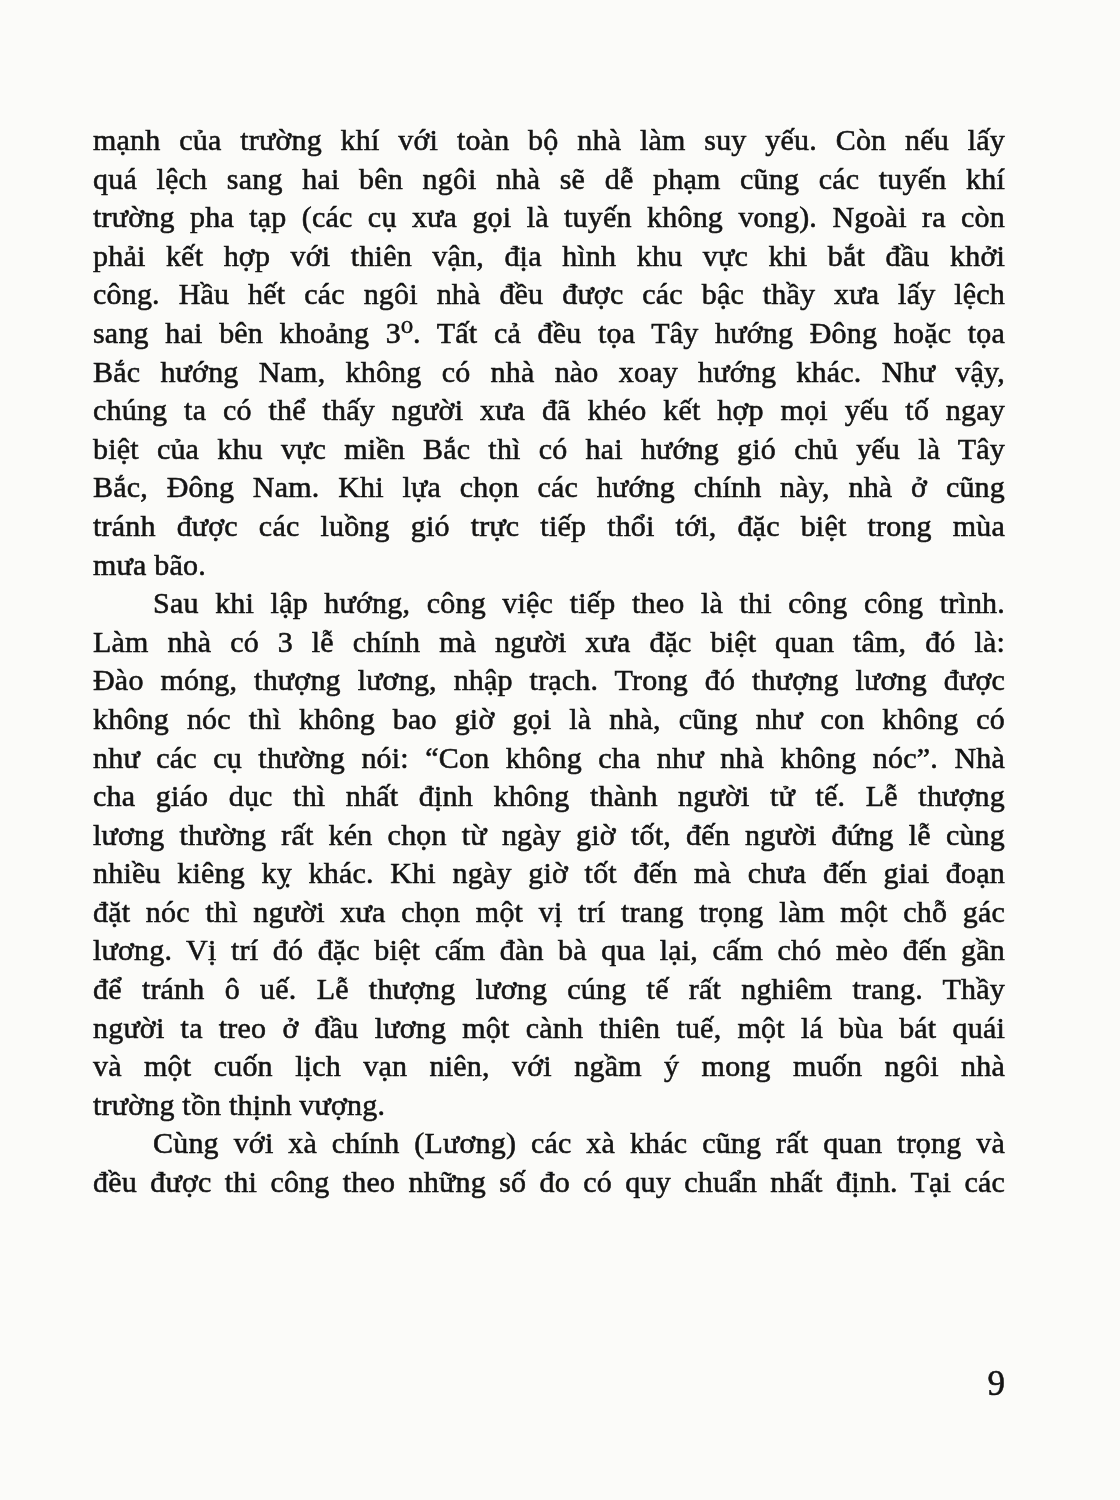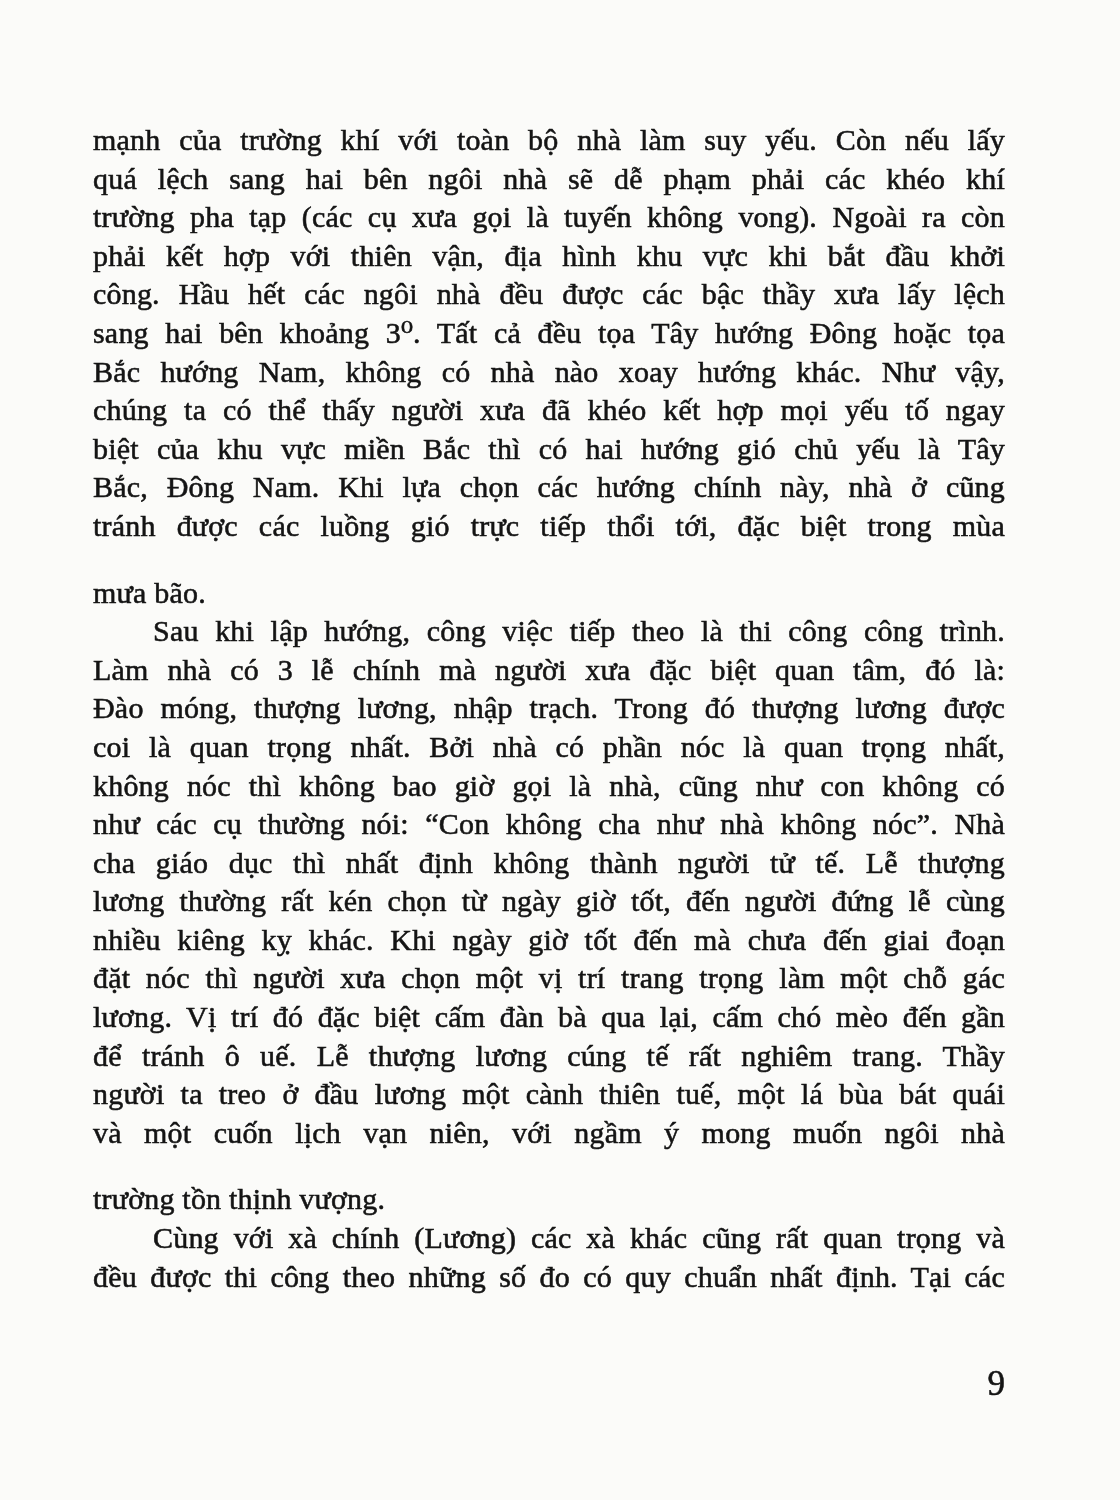--- a/index.html
+++ b/index.html
@@ -33,55 +33,53 @@
     line-height: 38.6px;
     font-size: 30px;
     letter-spacing: 0.2px;
     text-align: justify;
     text-align-last: justify;
     -webkit-text-stroke: 0.55px #141414;
     white-space: normal;
   }
   .line.lastline {
     text-align-last: left;
-    margin-top: 28px;
   }
   .line.indent {
     text-indent: 60px;
   }
   .page-number {
     position: absolute;
     top: 1362px;
     right: 115px;
     font-size: 35px;
     line-height: 44px;
     -webkit-text-stroke: 0.55px #141414;
   }
 </style>
 </head>
 <body>
 
 <div class="page">
   <div class="textblock" id="textblock">
       <div class="line">mạnh của trường khí với toàn bộ nhà làm suy yếu. Còn nếu lấy</div>
-      <div class="line">quá lệch sang hai bên ngôi nhà sẽ dễ phạm phải các khéo khí</div>
+      <div class="line">quá lệch sang hai bên ngôi nhà sẽ dễ phạm cũng các tuyến khí</div>
       <div class="line">trường pha tạp (các cụ xưa gọi là tuyến không vong). Ngoài ra còn</div>
       <div class="line">phải kết hợp với thiên vận, địa hình khu vực khi bắt đầu khởi</div>
       <div class="line">công. Hầu hết các ngôi nhà đều được các bậc thầy xưa lấy lệch</div>
       <div class="line">sang hai bên khoảng 3⁰. Tất cả đều tọa Tây hướng Đông hoặc tọa</div>
       <div class="line">Bắc hướng Nam, không có nhà nào xoay hướng khác. Như vậy,</div>
       <div class="line">chúng ta có thể thấy người xưa đã khéo kết hợp mọi yếu tố ngay</div>
       <div class="line">biệt của khu vực miền Bắc thì có hai hướng gió chủ yếu là Tây</div>
       <div class="line">Bắc, Đông Nam. Khi lựa chọn các hướng chính này, nhà ở cũng</div>
       <div class="line">tránh được các luồng gió trực tiếp thổi tới, đặc biệt trong mùa</div>
       <div class="line lastline">mưa bão.</div>
       <div class="line indent">Sau khi lập hướng, công việc tiếp theo là thi công công trình.</div>
       <div class="line">Làm nhà có 3 lễ chính mà người xưa đặc biệt quan tâm, đó là:</div>
       <div class="line">Đào móng, thượng lương, nhập trạch. Trong đó thượng lương được</div>
-      <div class="line">coi là quan trọng nhất. Bởi nhà có phần nóc là quan trọng nhất,</div>
       <div class="line">không nóc thì không bao giờ gọi là nhà, cũng như con không có</div>
       <div class="line">như các cụ thường nói: “Con không cha như nhà không nóc”. Nhà</div>
       <div class="line">cha giáo dục thì nhất định không thành người tử tế. Lễ thượng</div>
       <div class="line">lương thường rất kén chọn từ ngày giờ tốt, đến người đứng lễ cùng</div>
       <div class="line">nhiều kiêng kỵ khác. Khi ngày giờ tốt đến mà chưa đến giai đoạn</div>
       <div class="line">đặt nóc thì người xưa chọn một vị trí trang trọng làm một chỗ gác</div>
       <div class="line">lương. Vị trí đó đặc biệt cấm đàn bà qua lại, cấm chó mèo đến gần</div>
       <div class="line">để tránh ô uế. Lễ thượng lương cúng tế rất nghiêm trang. Thầy</div>
       <div class="line">người ta treo ở đầu lương một cành thiên tuế, một lá bùa bát quái</div>
       <div class="line">và một cuốn lịch vạn niên, với ngầm ý mong muốn ngôi nhà</div>

